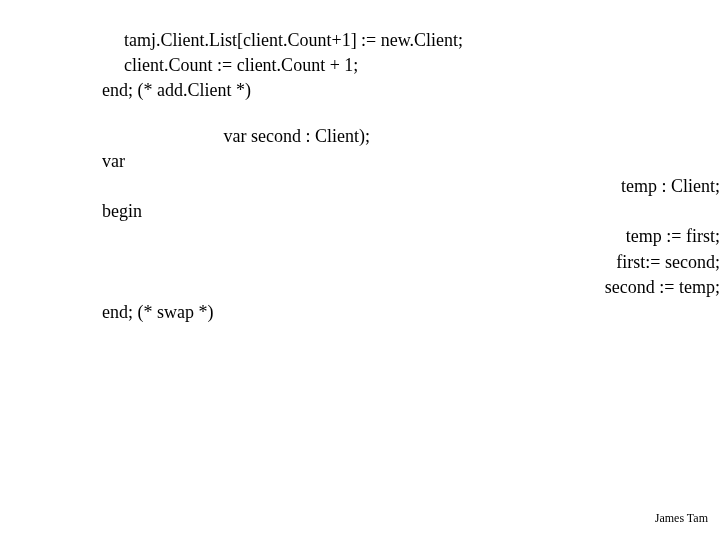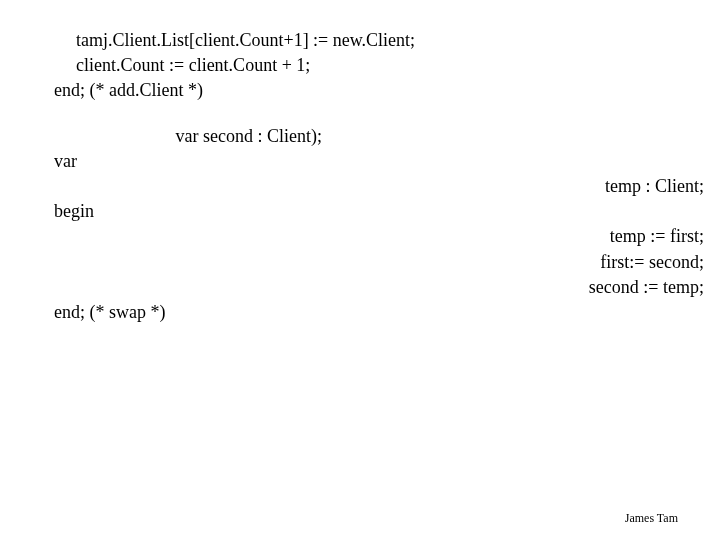--- a/index.html
+++ b/index.html
@@ -8,33 +8,34 @@
     width: 720px;
     height: 540px;
     font-family: "Times New Roman", Times, serif;
     font-size: 18px;
     color: #000;
     background: #fff;
     position: relative;
     box-sizing: border-box;
   }
   .content {
-    padding: 28px 16px 0 54px;
+    padding: 28px 0 0 54px;
     line-height: 1.4;
+    margin-left: 48px;
   }
   .line {
     white-space: pre;
   }
   .indent1 { padding-left: 22px; }
   .indent2 { padding-left: 15px; text-align: right; }
   .section-gap { height: 20px; }
   .footer {
     position: absolute;
     bottom: 14px;
-    right: 42px;
+    right: 12px;
     font-size: 12px;
   }
 </style>
 </head>
 <body>
 
 <div class="content">
   <div class="line indent1">tamj.Client.List[client.Count+1] := new.Client;</div>
   <div class="line indent1">client.Count := client.Count + 1;</div>
   <div class="line">end; (* add.Client *)</div>

